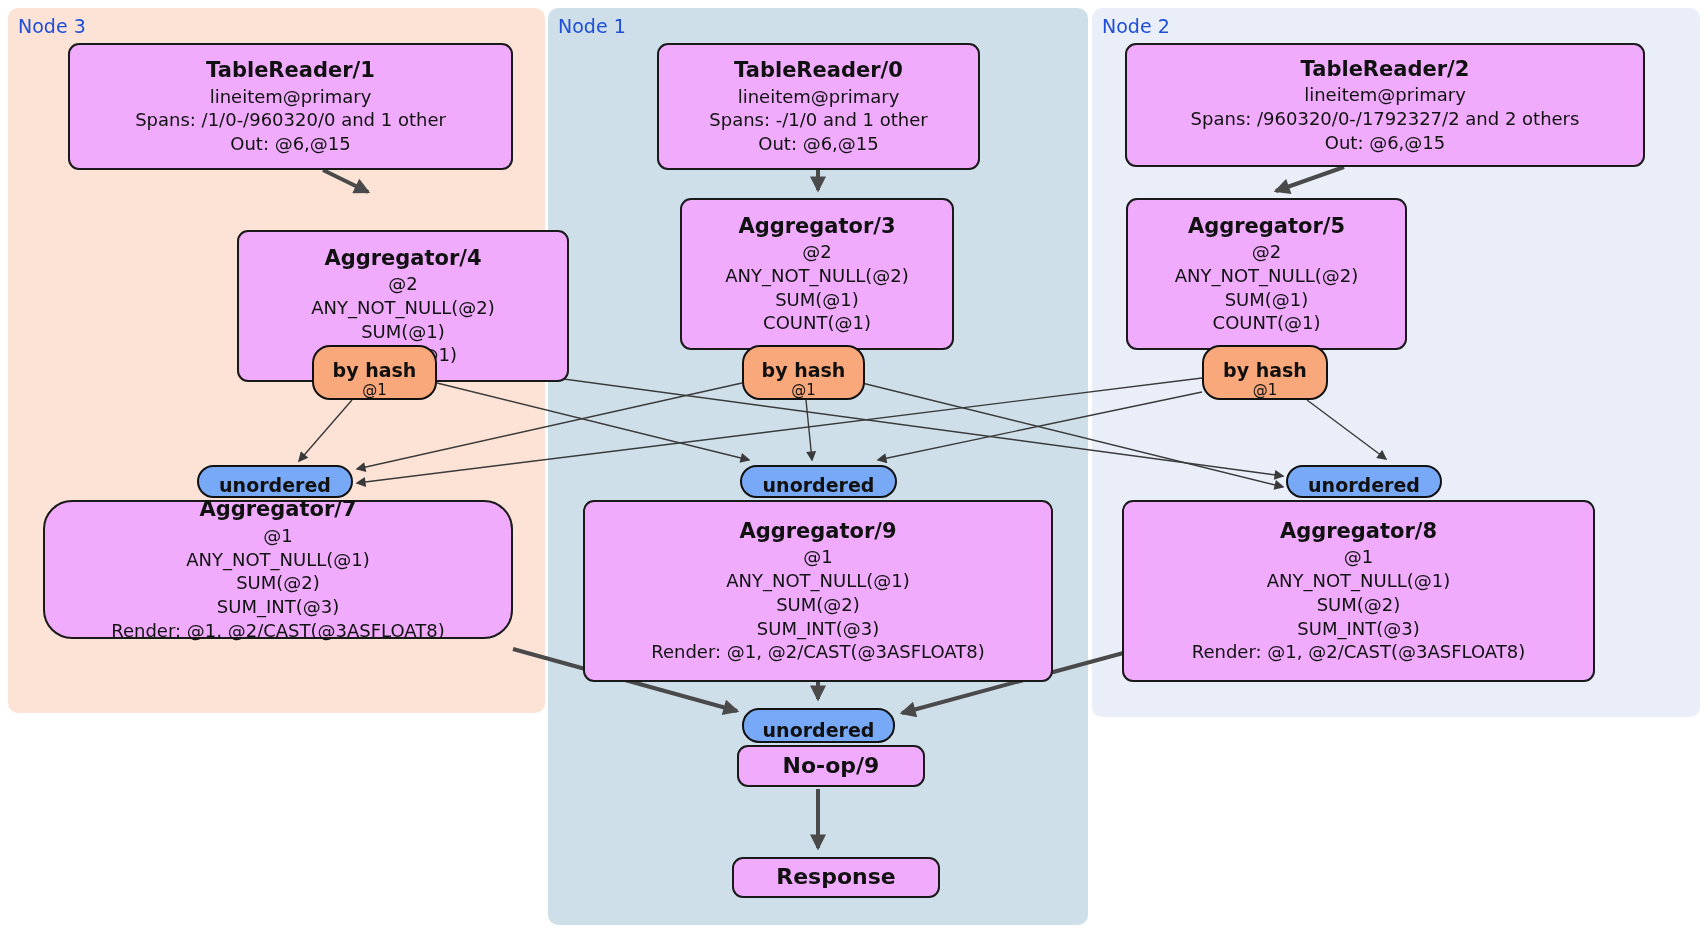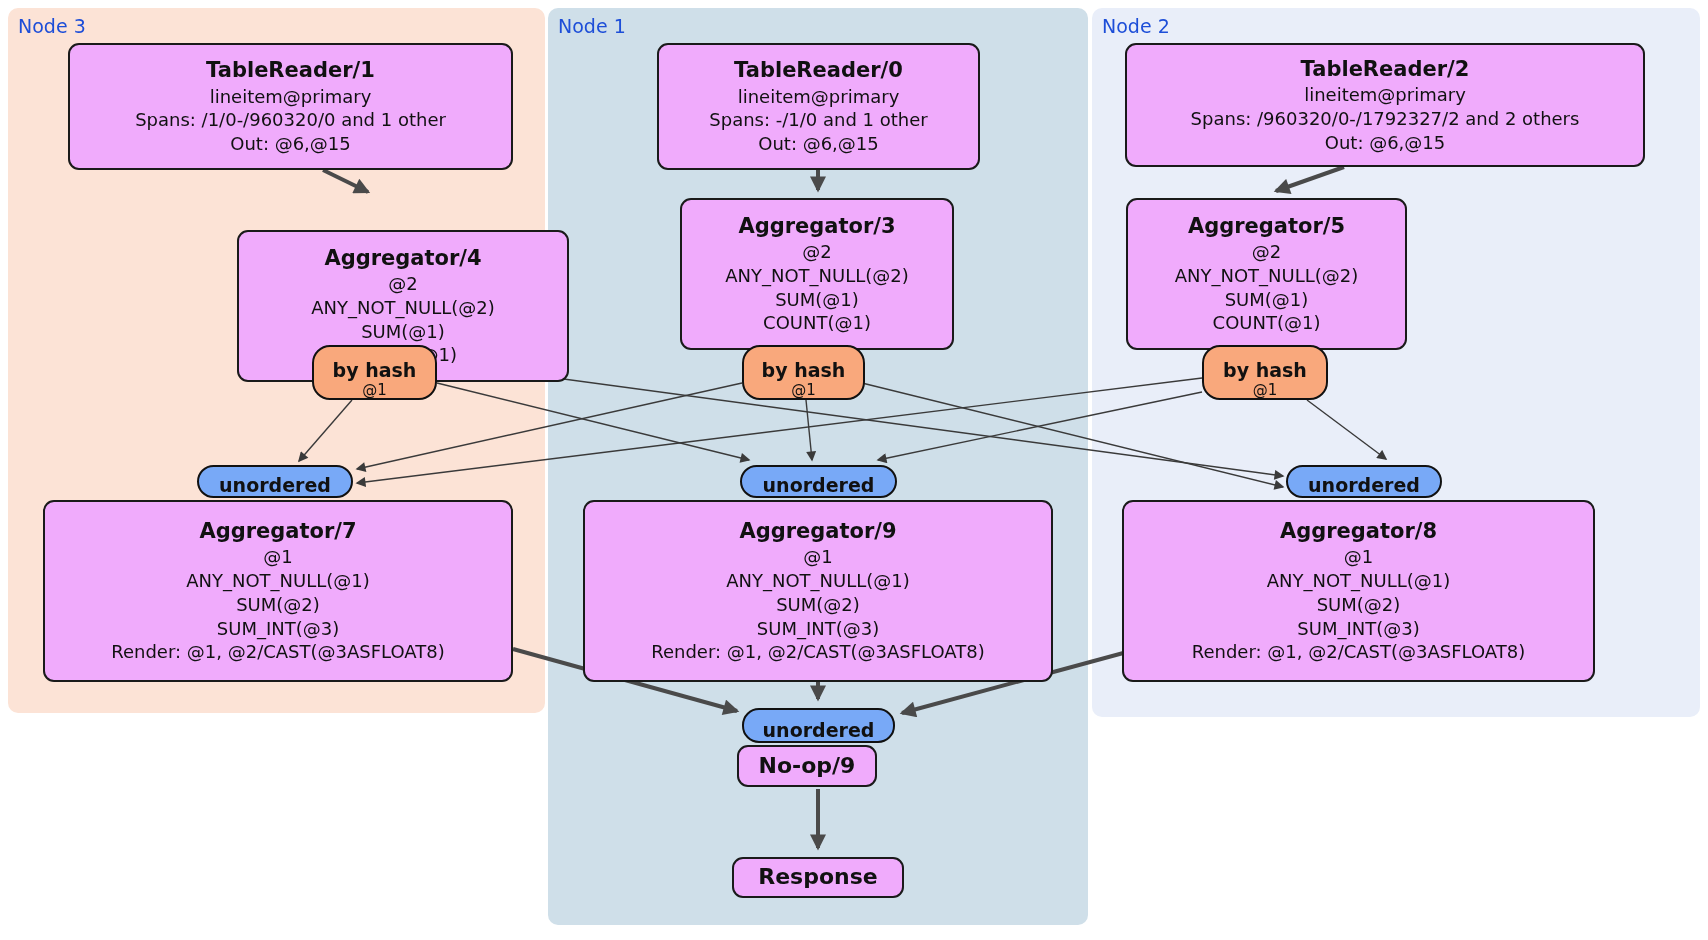--- a/index.html
+++ b/index.html
@@ -93,21 +93,21 @@
     <div class="box-line">SUM(@1)</div>
     <div class="box-line">COUNT(@1)</div>
   </div>
   <div class="pill byhash" style="left:312px;top:345px;width:125px;height:55px;">
     <div class="pill-label">by hash</div>
     <div class="pill-sub">@1</div>
   </div>
   <div class="pill unordered" style="left:197px;top:465px;width:156px;height:33px;">
     <div class="pill-label">unordered</div>
   </div>
-  <div class="box" style="left:43px;top:500px;width:470px;height:182px;">
+  <div class="box" style="left:43px;top:500px;width:470px;height:139px;border-radius:29px;">
     <div class="box-title">Aggregator/7</div>
     <div class="box-line">@1</div>
     <div class="box-line">ANY_NOT_NULL(@1)</div>
     <div class="box-line">SUM(@2)</div>
     <div class="box-line">SUM_INT(@3)</div>
     <div class="box-line">Render: @1, @2/CAST(@3ASFLOAT8)</div>
   </div>
 
   <div class="box" style="left:657px;top:43px;width:323px;height:127px;">
     <div class="box-title">TableReader/0</div>
@@ -133,24 +133,24 @@
     <div class="box-title">Aggregator/9</div>
     <div class="box-line">@1</div>
     <div class="box-line">ANY_NOT_NULL(@1)</div>
     <div class="box-line">SUM(@2)</div>
     <div class="box-line">SUM_INT(@3)</div>
     <div class="box-line">Render: @1, @2/CAST(@3ASFLOAT8)</div>
   </div>
   <div class="pill unordered" style="left:742px;top:708px;width:153px;height:35px;">
     <div class="pill-label">unordered</div>
   </div>
-  <div class="box small-box" style="left:737px;top:745px;width:140px;height:42px;">
+  <div class="box small-box" style="left:737px;top:745px;width:188px;height:42px;">
     <div class="box-title">No-op/9</div>
   </div>
-  <div class="box small-box" style="left:732px;top:857px;width:172px;height:41px;justify-content:center;">
+  <div class="box small-box" style="left:732px;top:857px;width:208px;height:41px;justify-content:center;">
     <div class="box-title">Response</div>
   </div>
 
   <div class="box" style="left:1125px;top:43px;width:520px;height:124px;">
     <div class="box-title">TableReader/2</div>
     <div class="box-line">lineitem@primary</div>
     <div class="box-line">Spans: /960320/0-/1792327/2 and 2 others</div>
     <div class="box-line">Out: @6,@15</div>
   </div>
   <div class="box" style="left:1126px;top:198px;width:281px;height:152px;">

